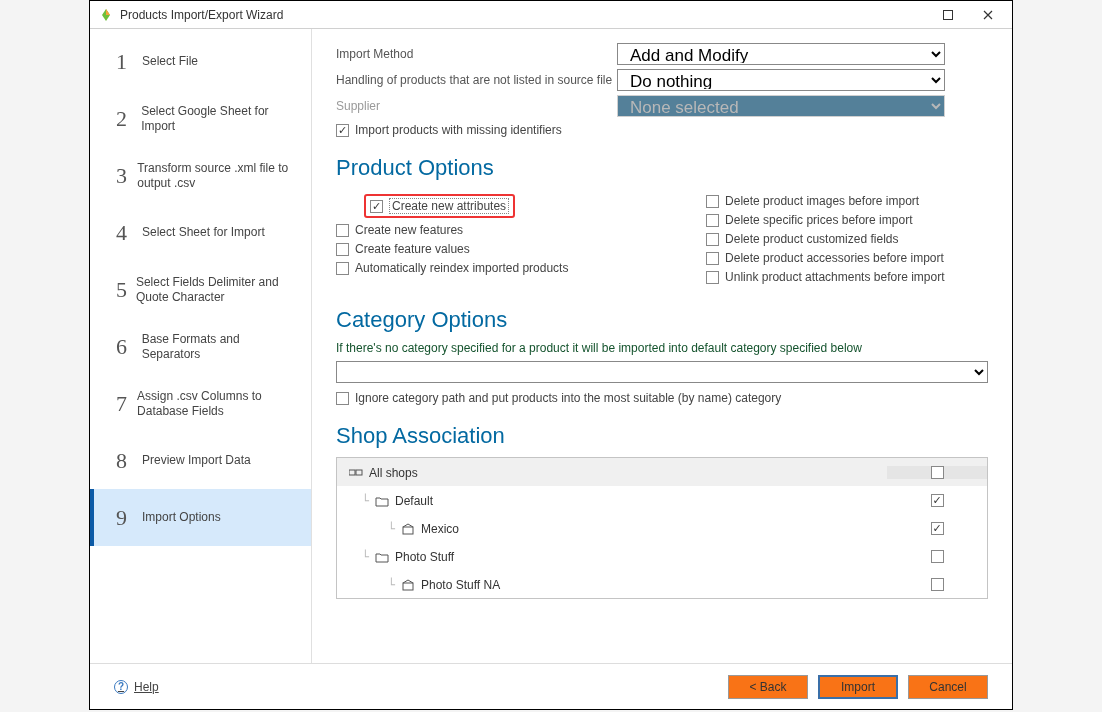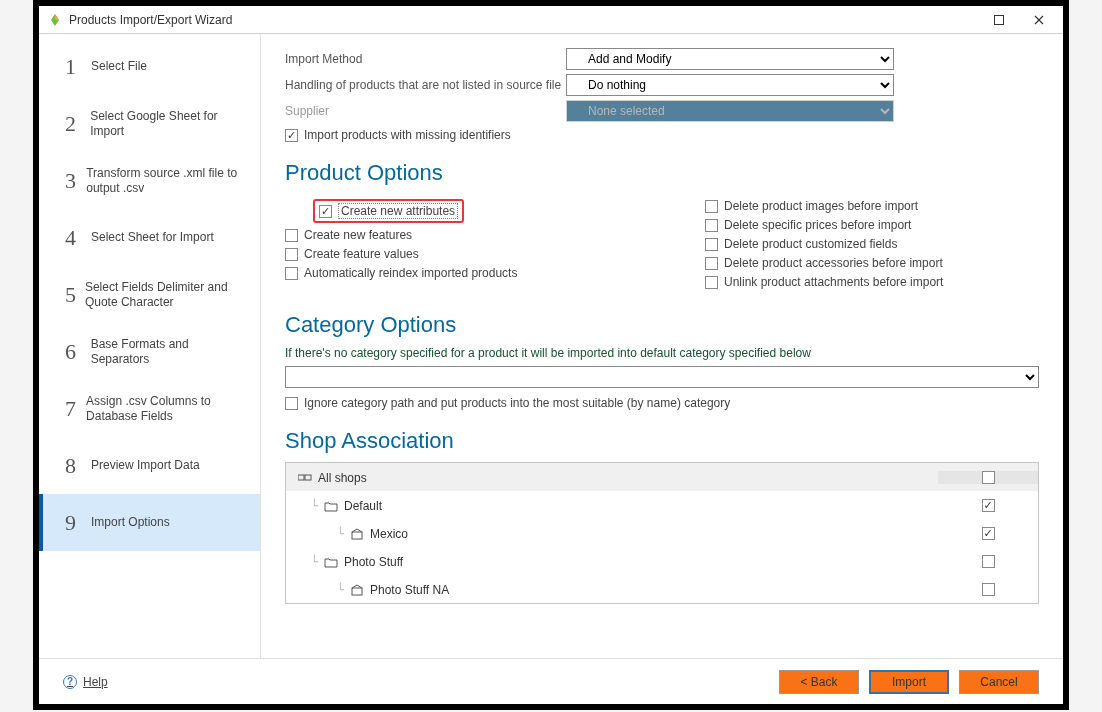--- a/index.html
+++ b/index.html
@@ -4,25 +4,25 @@
 <style>
   * { box-sizing: border-box; }
   body {
     margin: 0;
     font-family: "Segoe UI", Tahoma, sans-serif;
     font-size: 12px;
     color: #333;
     background: #f4f4f4;
   }
   .window {
-    width: 1036px;
+    width: 924px;
     height: 710px;
     margin: 0 auto;
     background: #fff;
-    border: 6px solid #000000;
+    border: 1px solid #000000;
     display: flex;
     flex-direction: column;
   }
   .titlebar {
     height: 28px;
     background: #fff;
     border-bottom: 1px solid #d0d0d0;
     display: flex;
     align-items: center;
     padding: 0 4px 0 8px;
@@ -78,22 +78,22 @@
 
   .form-row { display: flex; align-items: center; margin: 4px 0; }
   .form-row .fl { width: 281px; color: #555; font-size: 12px; }
   .form-row .fl.disabled { color: #9a9a9a; }
   .form-row select.sel {
     flex: 0 0 328px;
     width: 328px;
     height: 22px;
     border: 1px solid #888;
     background: #fff;
-    font-size: 12px;
-    padding: 1px 17px;
+    font-size: 17px;
+    padding: 1px 8px;
     font-family: inherit;
   }
   .form-row select.sel:disabled { color: #9a9a9a; background: #0c4a6e; border-color:#bcbcbc;}
 
   .chk-row { display: flex; align-items: center; margin: 5px 0; }
   .chk {
     width: 13px; height: 13px; border:1px solid #888; background:#fff; margin-right:6px;
     display:flex; align-items:center; justify-content:center; flex: 0 0 13px;
   }
   .chk.checked::after {

